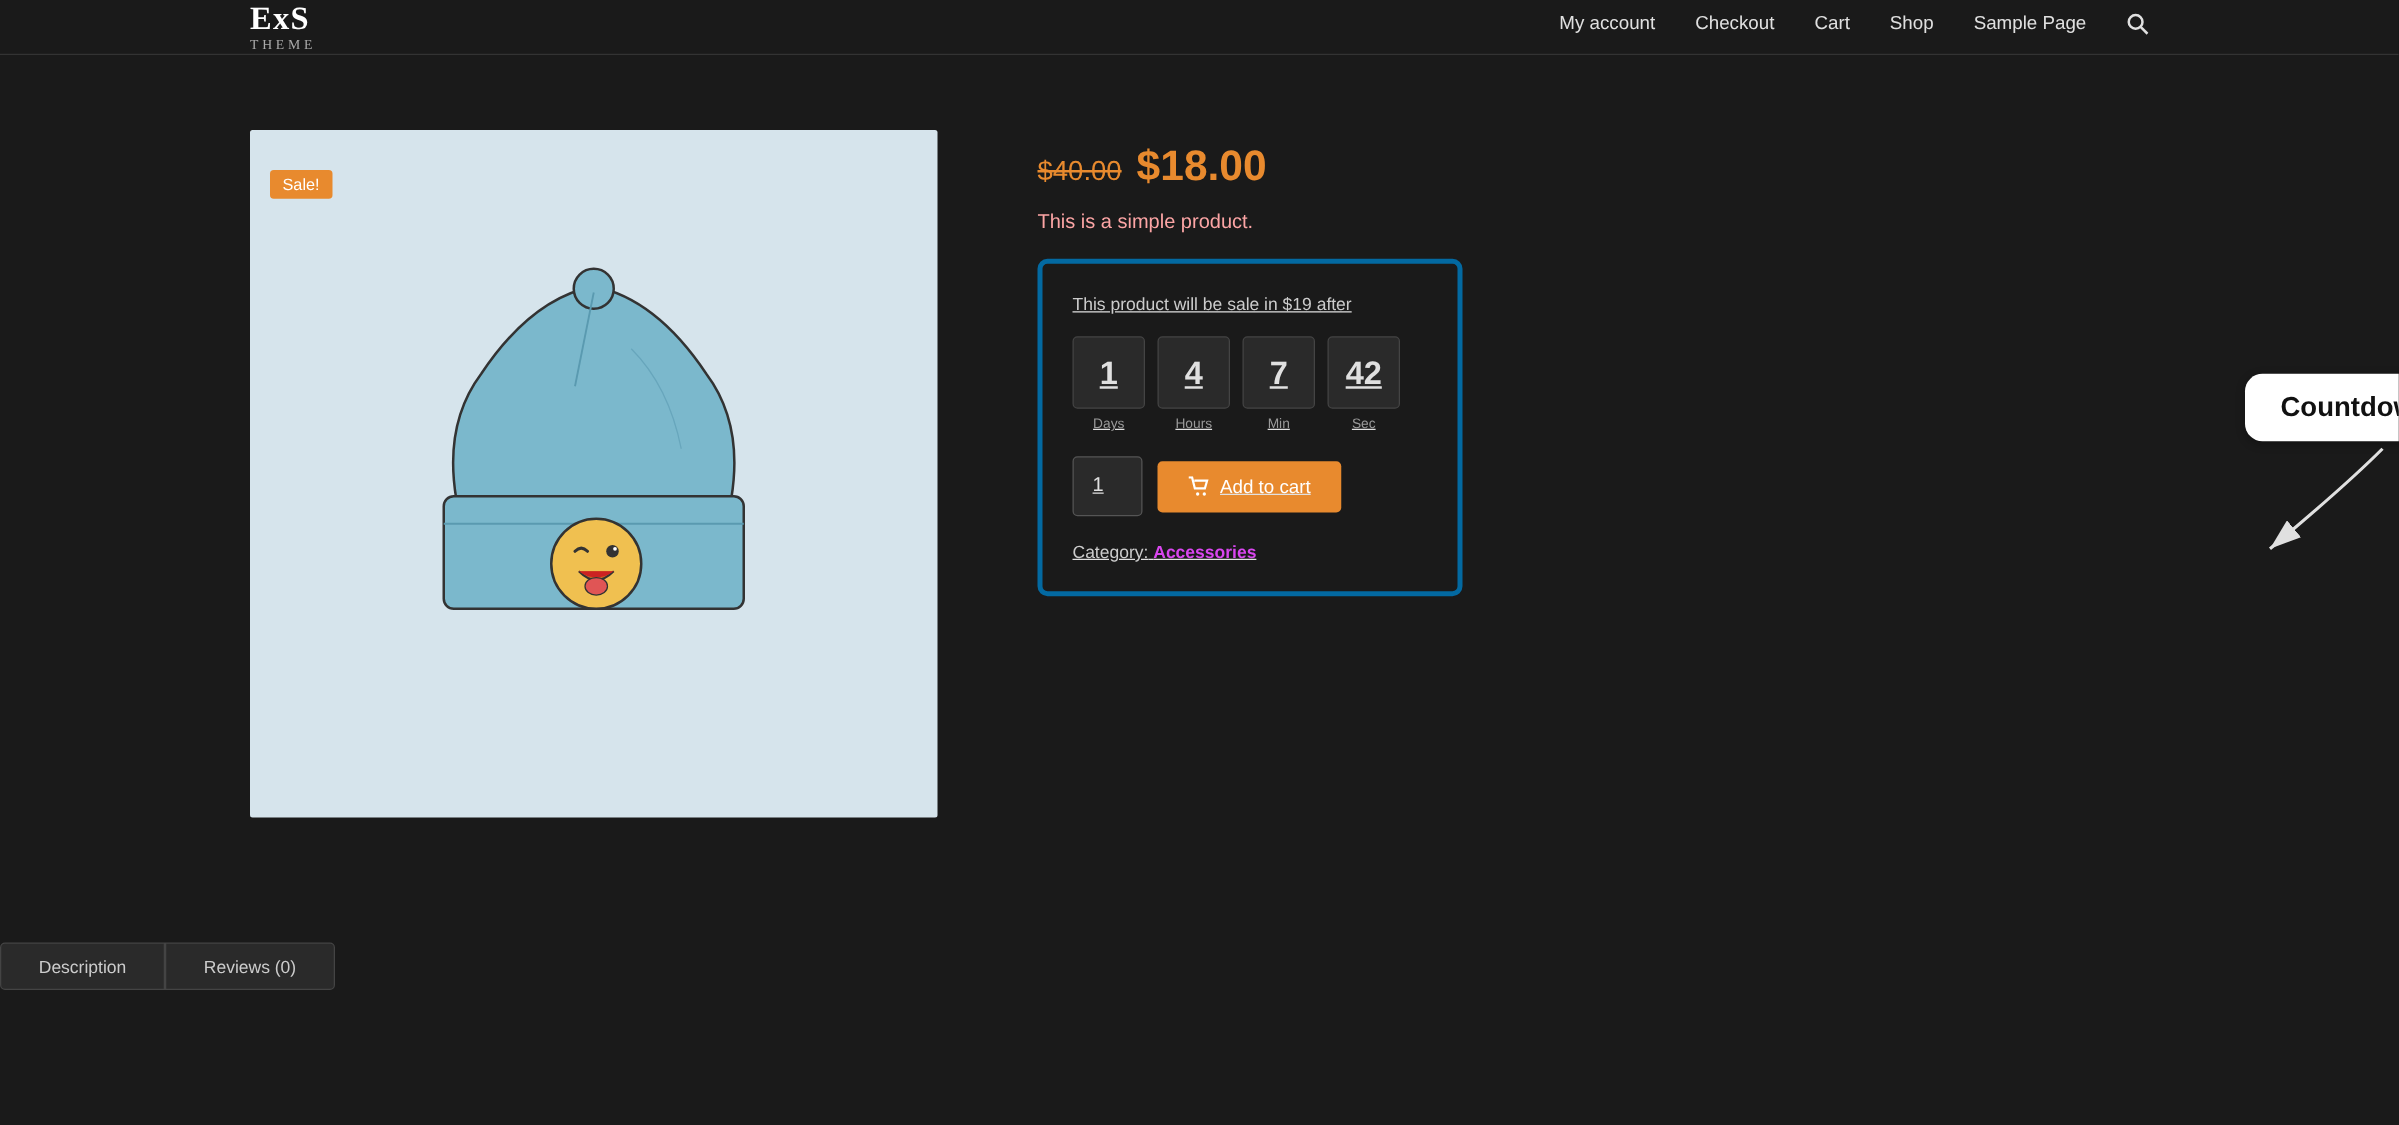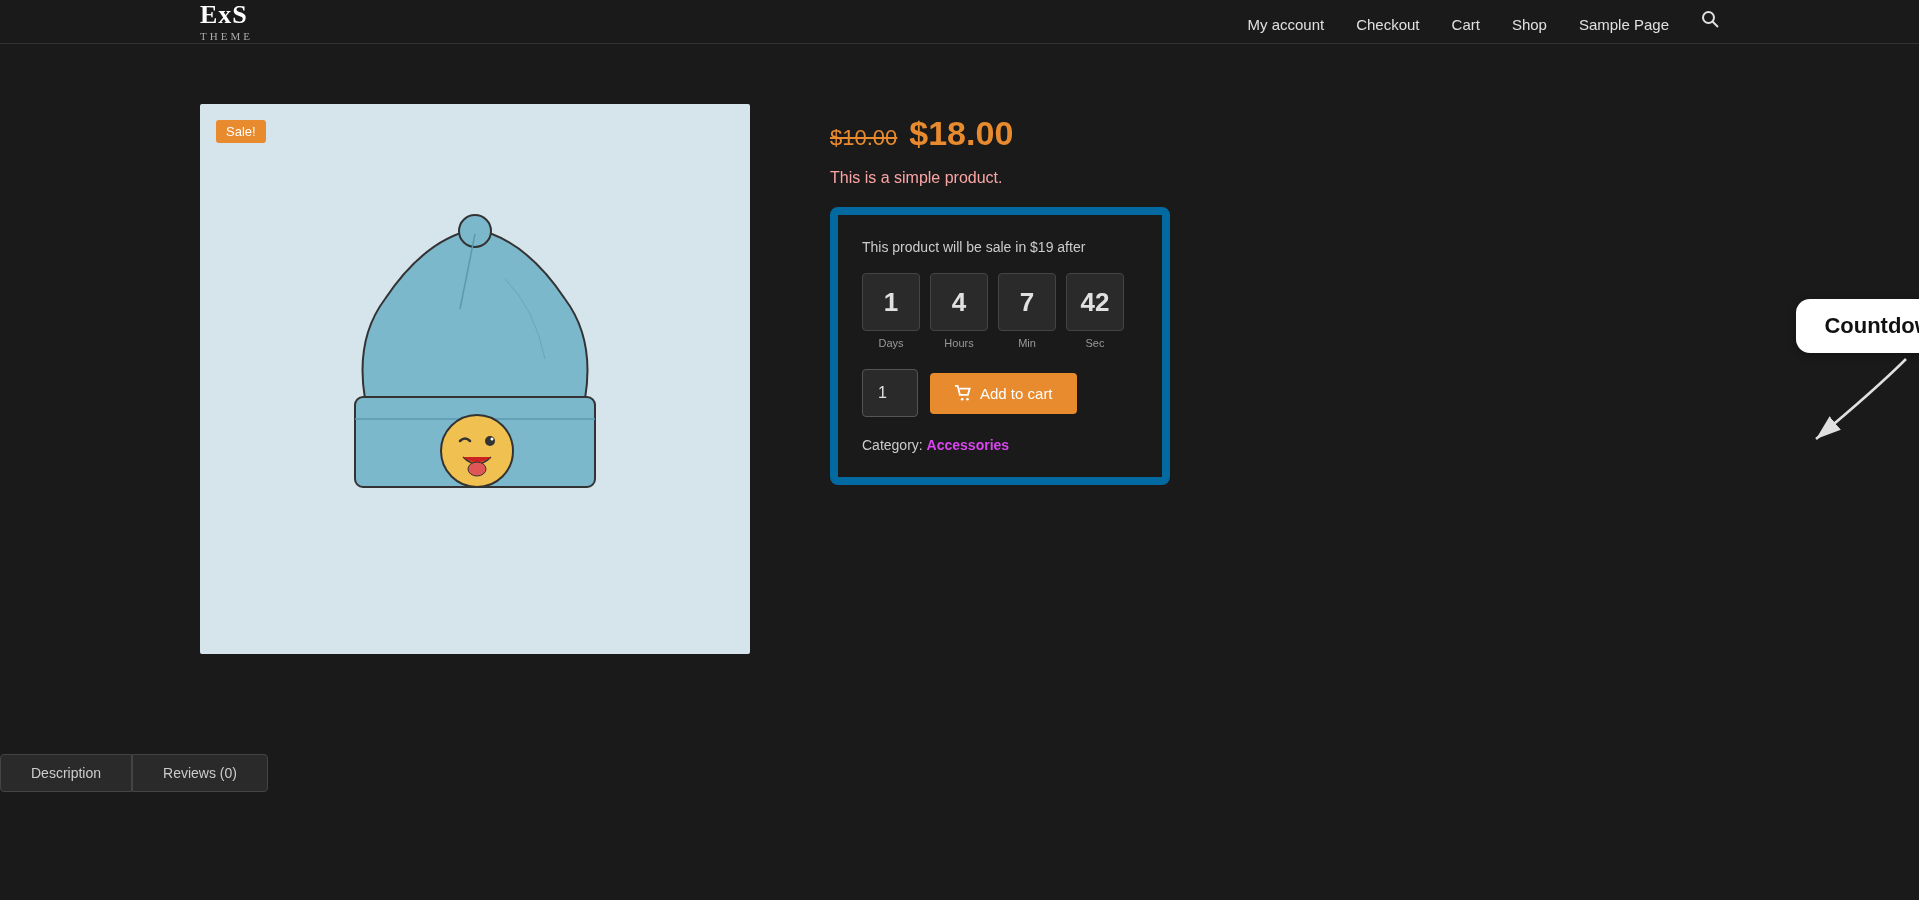--- a/index.html
+++ b/index.html
@@ -36,21 +36,21 @@
     }
 
     .logo-theme {
       font-size: 11px;
       color: #aaa;
       letter-spacing: 3px;
     }
 
     nav {
       display: flex;
-      align-items: flex-end;
+      align-items: flex-start;
       gap: 32px;
     }
 
     nav a {
       color: #e0e0e0;
       text-decoration: none;
       font-size: 15px;
       font-family: Arial, sans-serif;
     }
 
@@ -74,21 +74,21 @@
     
     .product-image-wrapper {
       position: relative;
       width: 550px;
       height: 550px;
       flex-shrink: 0;
     }
 
     .sale-badge {
       position: absolute;
-      top: 16px;
+      top: 32px;
       left: 16px;
       background-color: #e88a2e;
       color: #fff;
       font-size: 13px;
       padding: 4px 10px;
       border-radius: 3px;
       font-family: Arial, sans-serif;
       z-index: 2;
     }
 
@@ -148,25 +148,26 @@
 
     .product-description {
       font-size: 16px;
       color: #fca5a5;
       margin-bottom: 20px;
       font-family: Liberation Sans, sans-serif;
     }
 
     
     .countdown-box {
-      border: 8px solid #0369a1;
+      border: 4px solid #0369a1;
       border-radius: 8px;
       padding: 24px;
       background-color: #1a1a1a;
       width: 340px;
+      text-decoration: underline;
     }
 
     .countdown-text {
       font-size: 14px;
       color: #ccc;
       margin-bottom: 18px;
       font-family: Arial, sans-serif;
     }
 
     .timer-units {
@@ -342,21 +343,21 @@
         <path d="M158 278 Q172 288 186 278 Z" fill="#cc2222"></path>
 
         <ellipse cx="172" cy="290" rx="9" ry="7" fill="#e05555" stroke="#333" stroke-width="1"></ellipse>
       </svg>
     </div>
   </div>
 
   <div class="product-info">
 
     <div class="price-area">
-      <span class="price-old">$10.00</span>
+      <span class="price-old">$40.00</span>
       <span class="price-new">$18.00</span>
     </div>
 
 
     <p class="product-description">This is a simple product.</p>
 
     <div class="countdown-box">
       <p class="countdown-text">This product will be sale in $19 after</p>
 
       <div class="timer-units">

